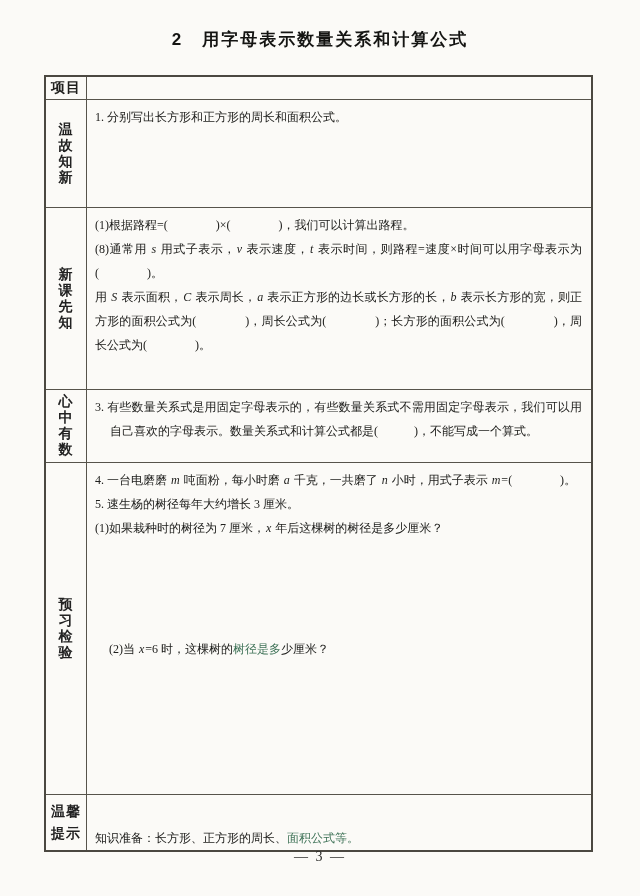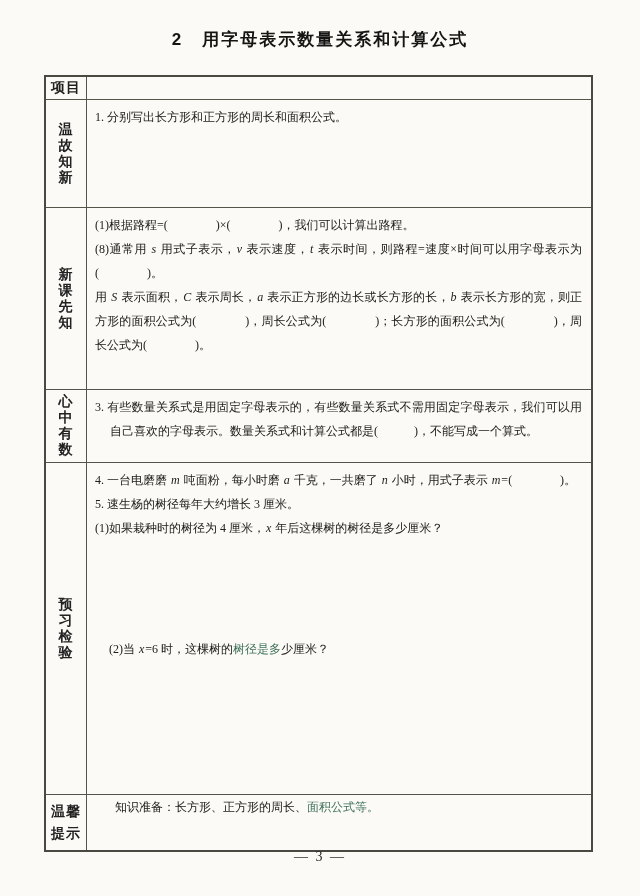--- a/index.html
+++ b/index.html
@@ -57,21 +57,21 @@
     color:#222;
     flex-shrink:0;
   }
   .label-cell div { line-height:16px; letter-spacing:1px; }
   .row:nth-of-type(5) .label-cell div { line-height:22px;text-align:center; }
   .content-cell {
     flex:1; padding:5px 9px 0 8px;
     font-size:12px; line-height:24px;
     box-sizing:border-box;
   }
-  .row:nth-of-type(5) .content-cell { padding-top:0; display:flex; align-items:flex-start;margin-left:20px; }
+  .row:nth-of-type(5) .content-cell { padding-top:0; display:flex; align-items:flex-end; }
   .para { text-align:justify; }
   .para.num   { padding-left:15px; text-indent:-15px; }
   .para.sub   { }
   .para.sub2  { margin-left:14px; margin-top:97px; }
   .para.indent1 { margin-left:20px; }
   .para.plain { }
   .var {
     font-style:italic;
     font-family:"Liberation Serif","DejaVu Serif",serif;
     padding:0 1px;
@@ -132,21 +132,21 @@
       <div class="row">
         <div class="label-cell">
           <div>预</div>
           <div>习</div>
           <div>检</div>
           <div>验</div>
         </div>
         <div class="content-cell">
           <div class="para num"><span>4. 一台电磨磨 </span><span class="var">m</span><span> 吨面粉，每小时磨 </span><span class="var">a</span><span> 千克，一共磨了 </span><span class="var">n</span><span> 小时，用式子表示 </span><span class="var">m</span><span>=</span><span class="blank">(　　　　)</span><span>。</span></div>
           <div class="para num"><span>5. 速生杨的树径每年大约增长 3 厘米。</span></div>
-          <div class="para sub"><span>(1)如果栽种时的树径为 4 厘米，</span><span class="var">x</span><span> 年后这棵树的树径是多少厘米？</span></div>
+          <div class="para sub"><span>(1)如果栽种时的树径为 7 厘米，</span><span class="var">x</span><span> 年后这棵树的树径是多少厘米？</span></div>
           <div class="para sub2"><span>(2)当 </span><span class="var">x</span><span>=6 时，这棵树的</span><span class="green">树径是多</span><span>少厘米？</span></div>
         </div>
       </div>
       <div class="row">
         <div class="label-cell">
           <div>温馨</div>
           <div>提示</div>
         </div>
         <div class="content-cell">
           <div class="para plain"><span>知识准备：长方形、正方形的周长、</span><span class="green">面积公式等。</span></div>

